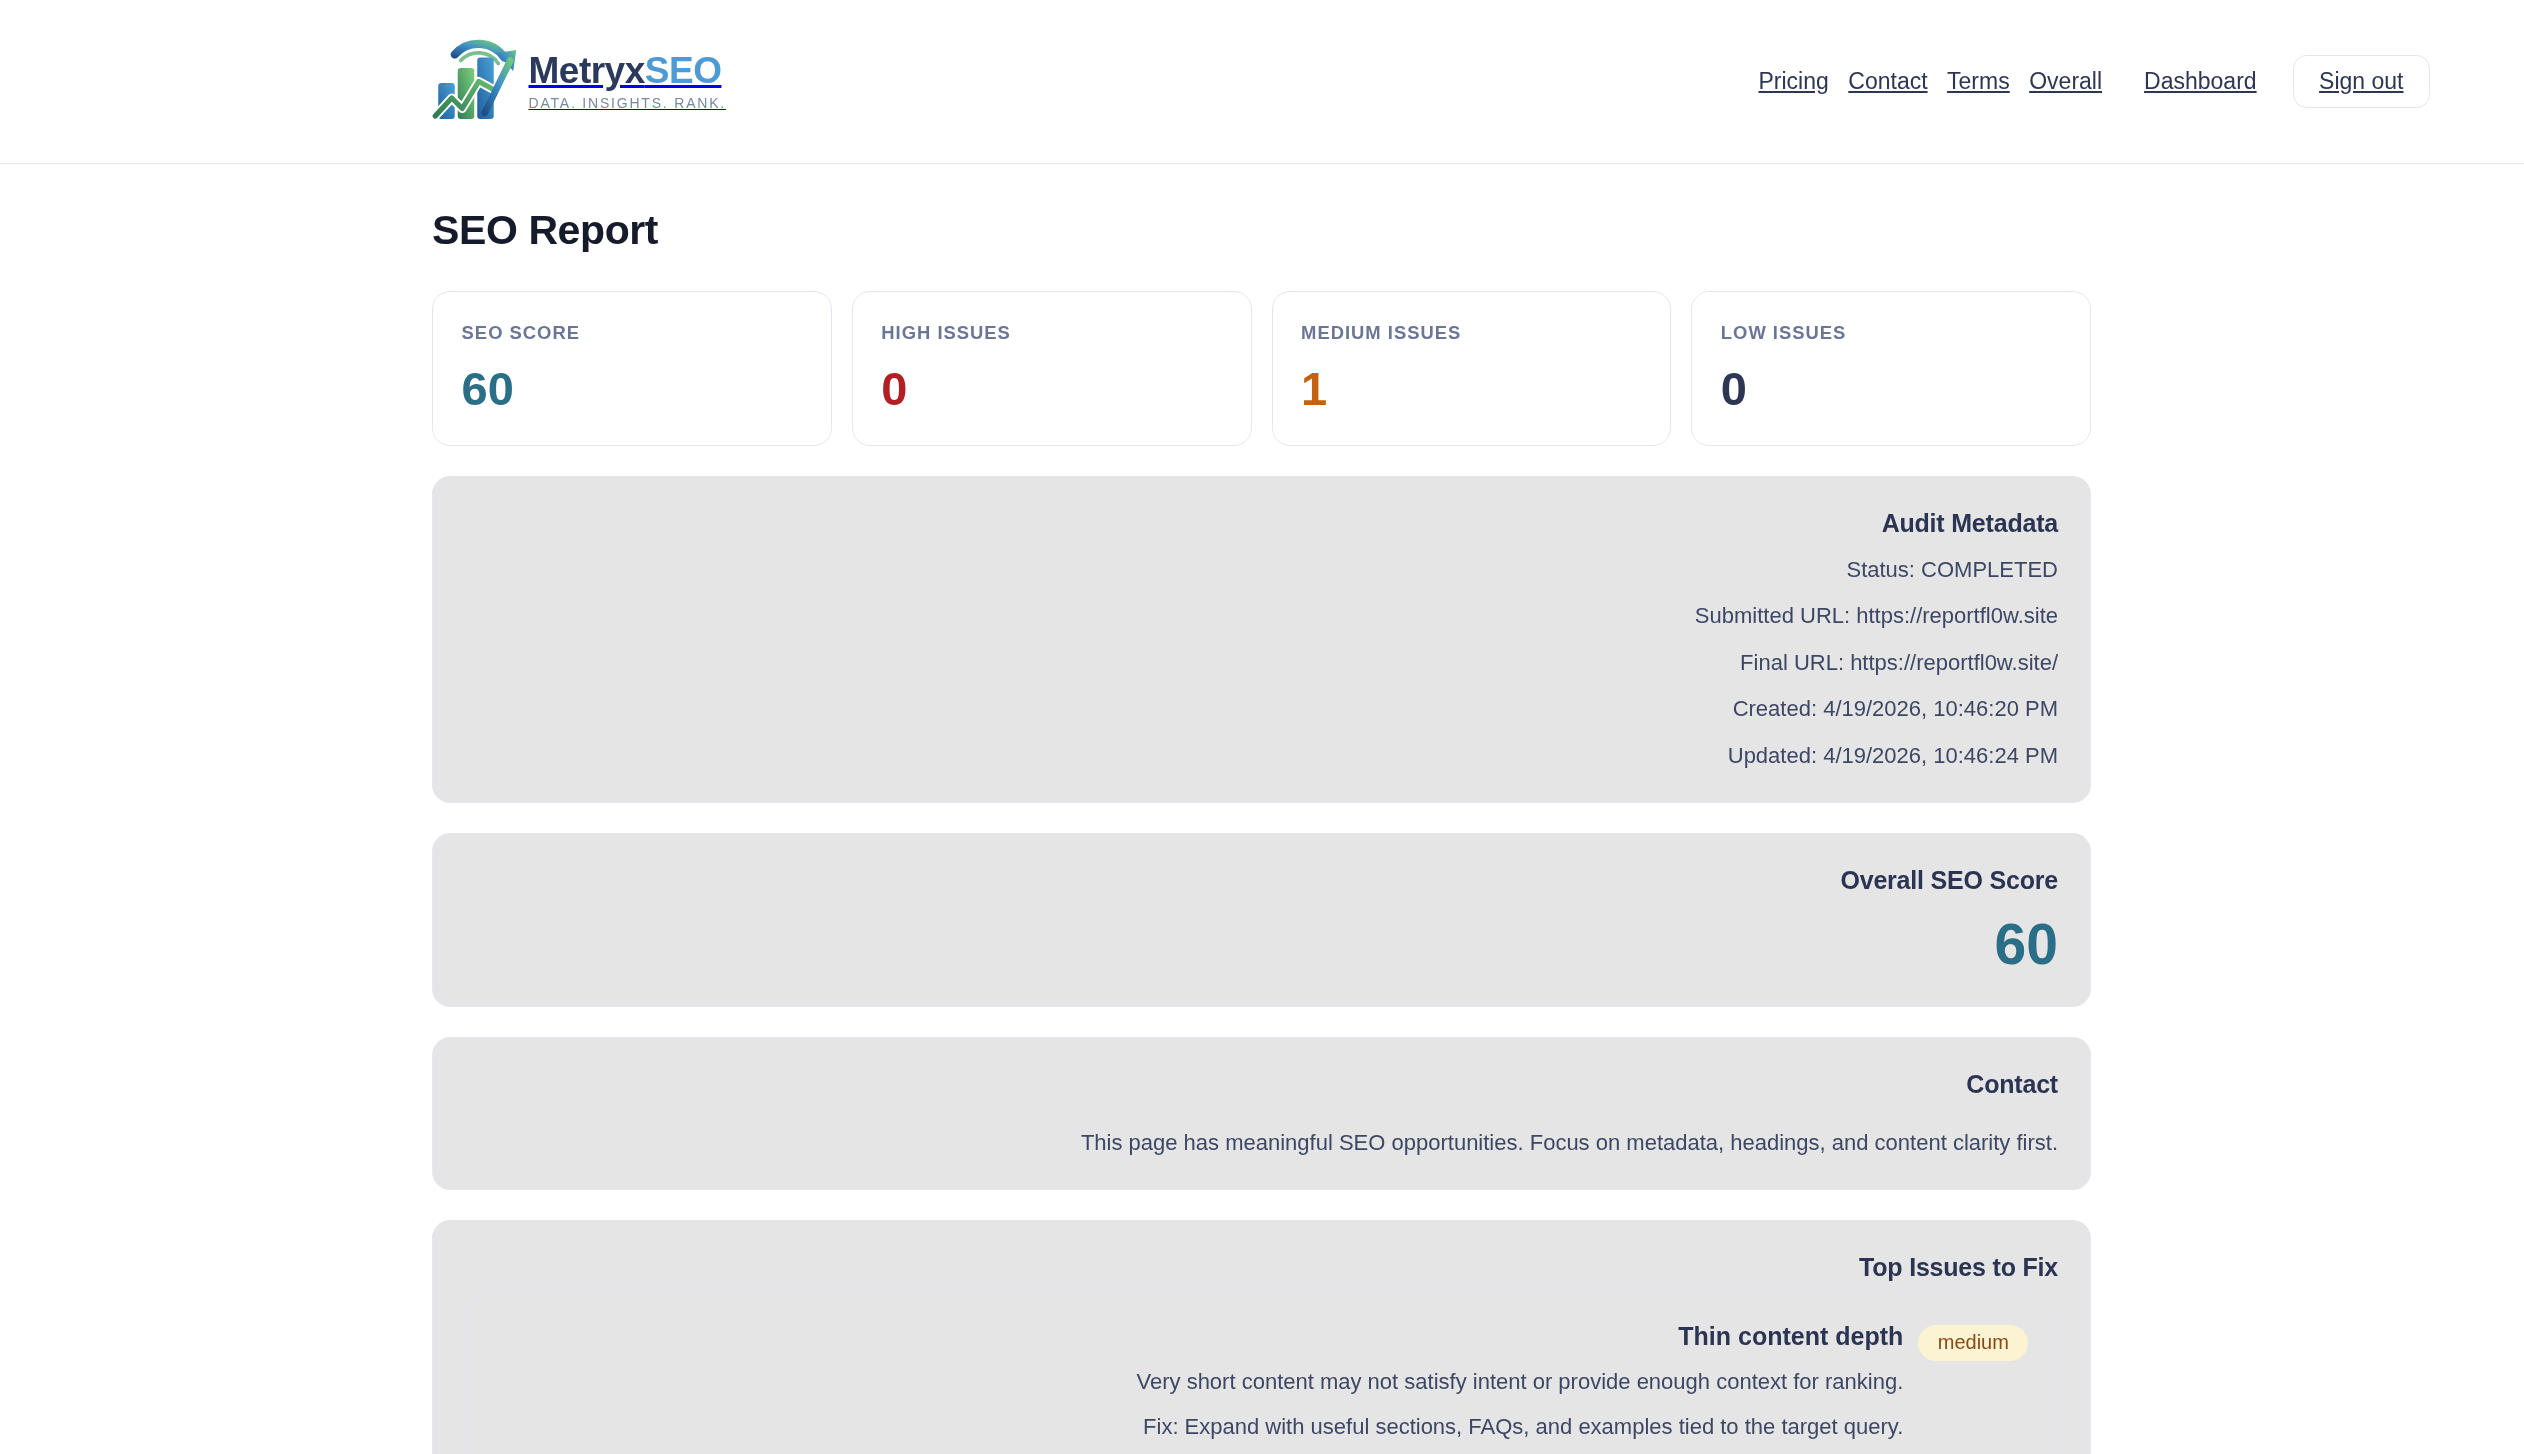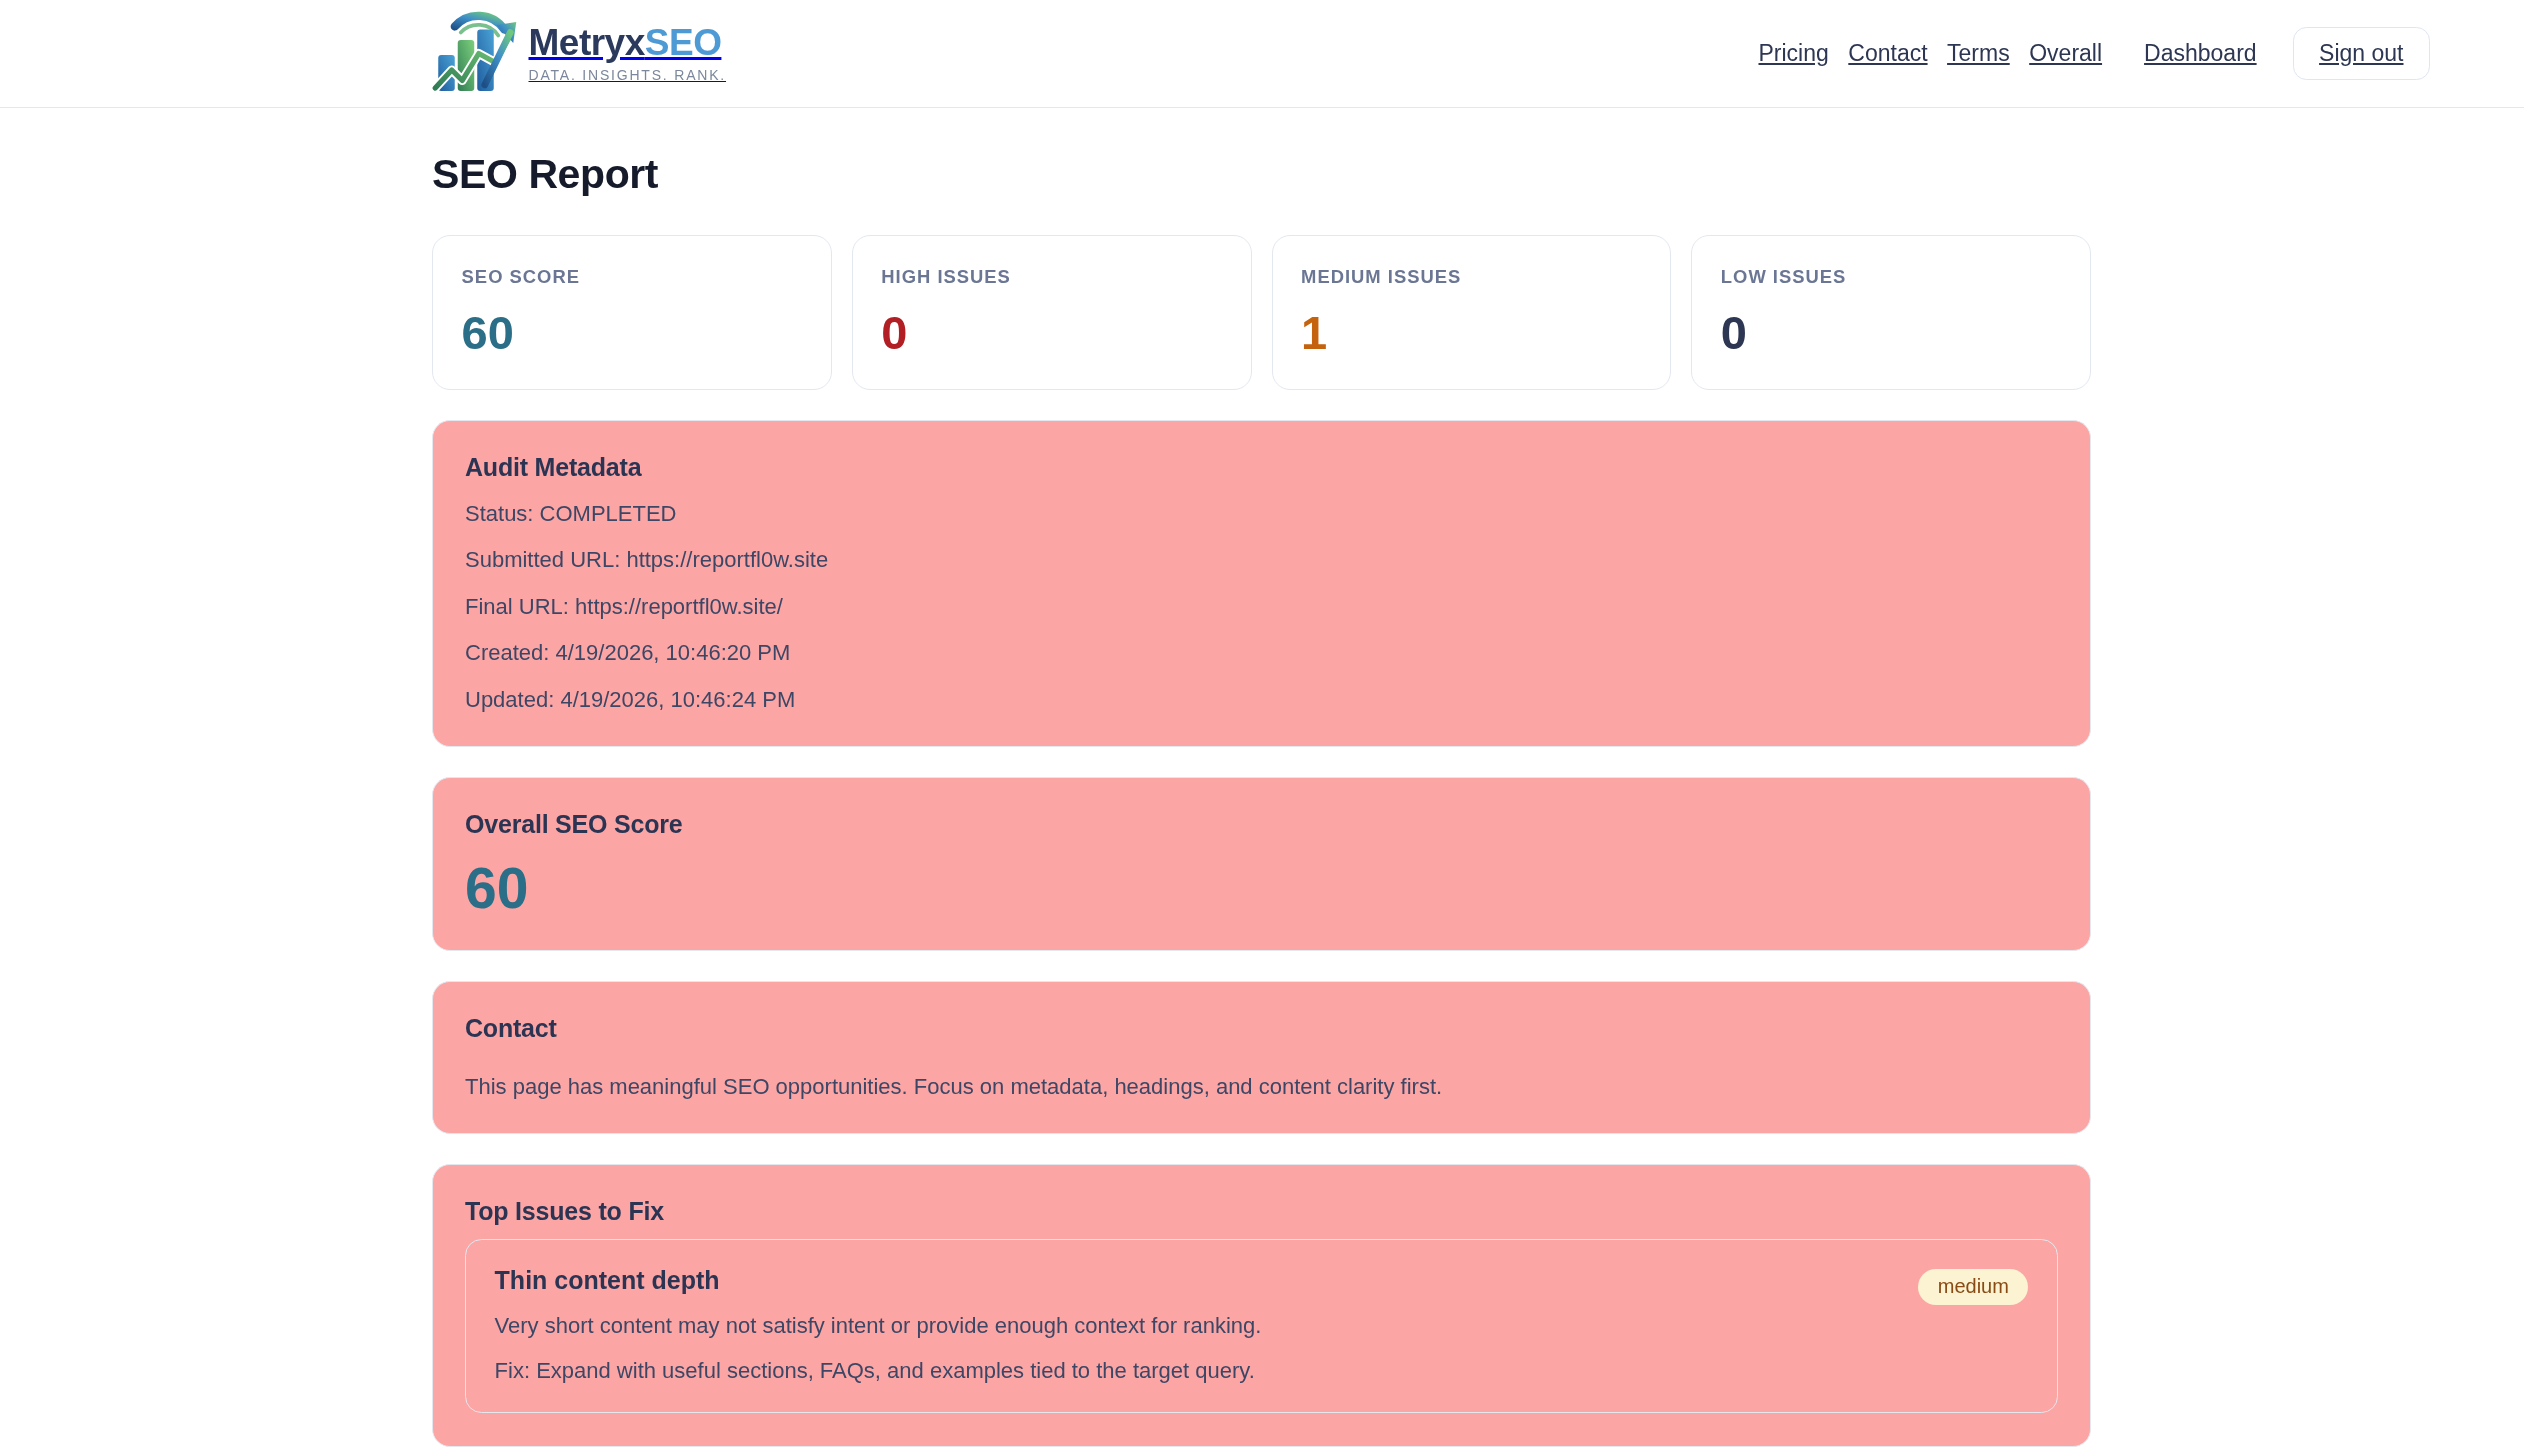--- a/index.html
+++ b/index.html
@@ -18,21 +18,21 @@
   html,body{width:2525px;height:1455px;}
   body{
     background:#ffffff;
     font-family:"Liberation Sans", sans-serif;
     color:var(--ink);
     overflow:hidden;
   }
 
   
   .site-header{
-    height:108px;
+    height:164px;
     border-bottom:1.5px solid var(--border);
     display:flex;
     align-items:center;
     padding:0 95px 0 432px;
     background:#fff;
   }
   .brand{display:flex;align-items:center;gap:0;}
   .brand-mark{width:92px;height:87px;flex:0 0 auto;}
   .brand-text{display:flex;flex-direction:column;justify-content:center;margin-left:4.5px;}
   .brand-word{
@@ -81,25 +81,26 @@
     font-size:18.4px;font-weight:700;letter-spacing:1px;
     color:#6a7694;text-transform:uppercase;
   }
   .stat-value{font-size:47px;font-weight:700;line-height:1;margin-top:21px;}
   .v-teal{color:var(--teal);}
   .v-red{color:var(--red);}
   .v-orange{color:var(--orange);}
   .v-navy{color:#2d3652;}
 
   .panel{
-    background:#fca5a5;
+    background:#e5e5e5;
     border:1.5px solid var(--border);
     border-radius:18px;
     padding:32px 32px 33px 32px;
     margin-top:30px;
+    text-align:right;
   }
   .panel-title{
     font-size:25px;font-weight:700;color:#2b3553;letter-spacing:-0.2px;
   }
   .meta-list{margin-top:19.5px;}
   .meta-line{
     font-size:22px;color:#3d4765;line-height:1.12;margin-top:22px;
   }
   .meta-line:first-child{margin-top:0;}
 

